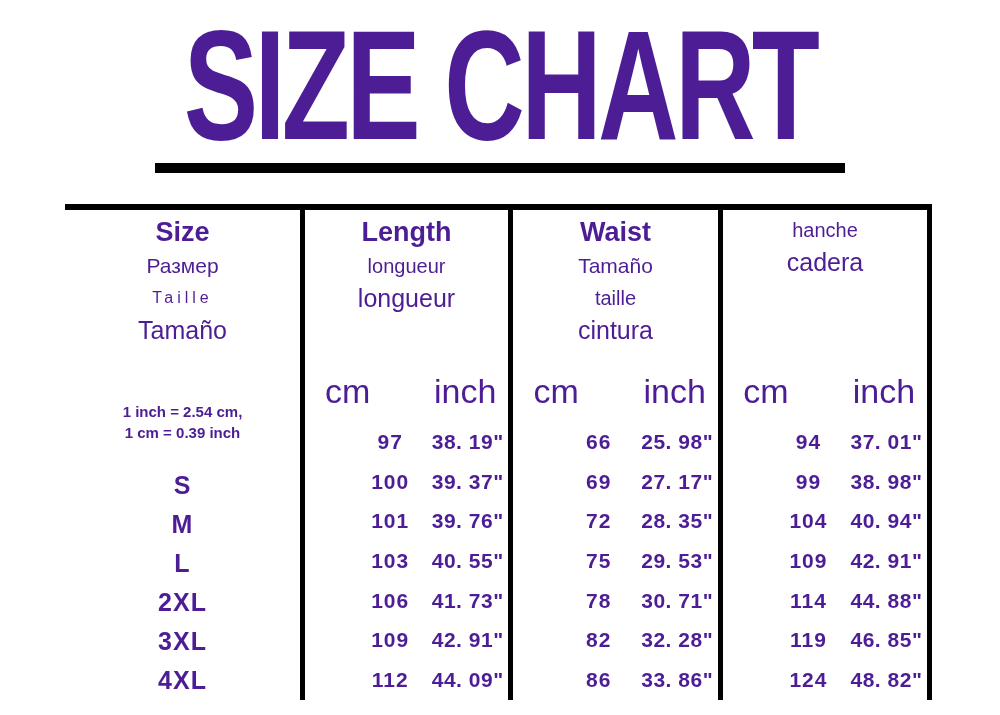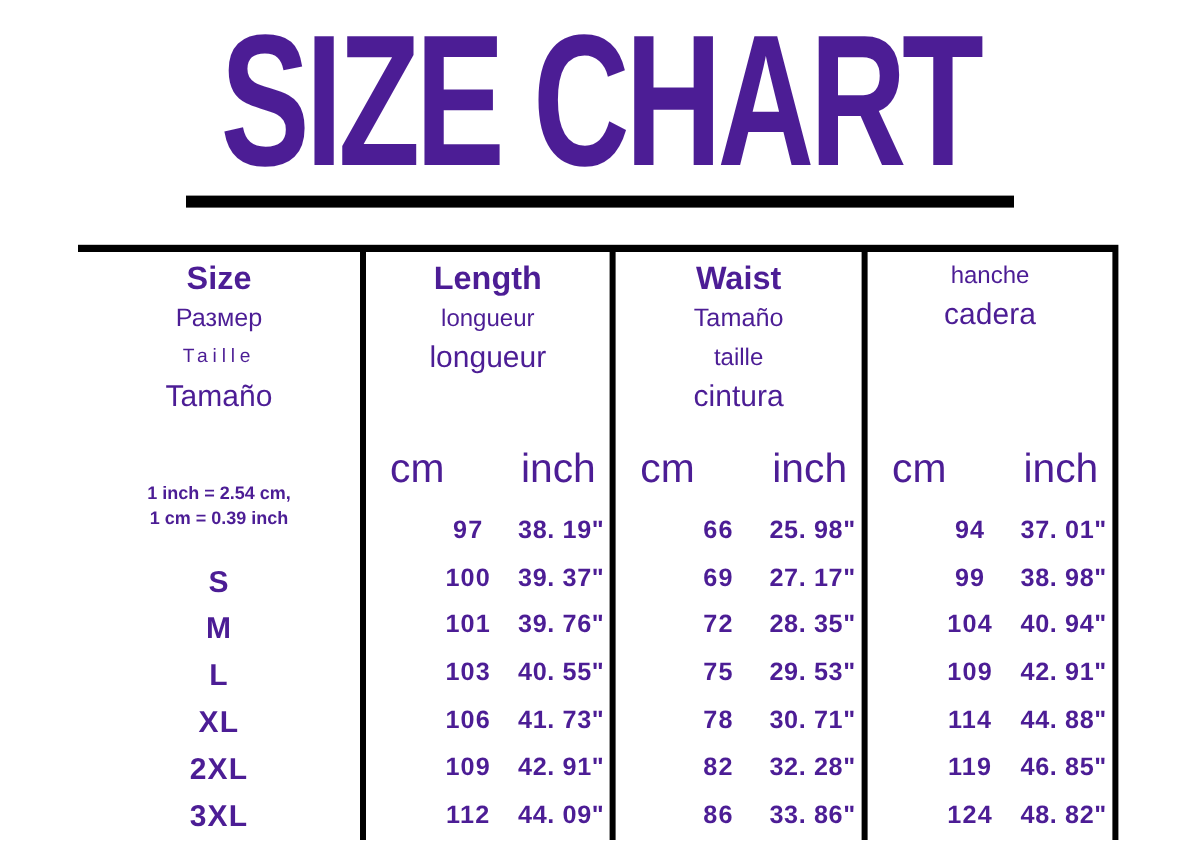--- a/index.html
+++ b/index.html
@@ -77,23 +77,23 @@
         <div class="h-es">Tamaño</div>
       </div>
       <div class="unit-cell note">
         <div>1 inch = 2.54 cm,</div>
         <div>1 cm = 0.39 inch</div>
       </div>
       <div class="rows">
         <div class="size-label">S</div>
         <div class="size-label">M</div>
         <div class="size-label">L</div>
-        <div class="size-label">XL</div>
         <div class="size-label">2XL</div>
         <div class="size-label">3XL</div>
+        <div class="size-label">4XL</div>
       </div>
     </div>
 
     <div class="col col-length">
       <div class="col-head">
         <div class="h-en">Length</div>
         <div class="h-fr">longueur</div>
         <div class="h-es">longueur</div>
       </div>
       <div class="unit-cell units">

